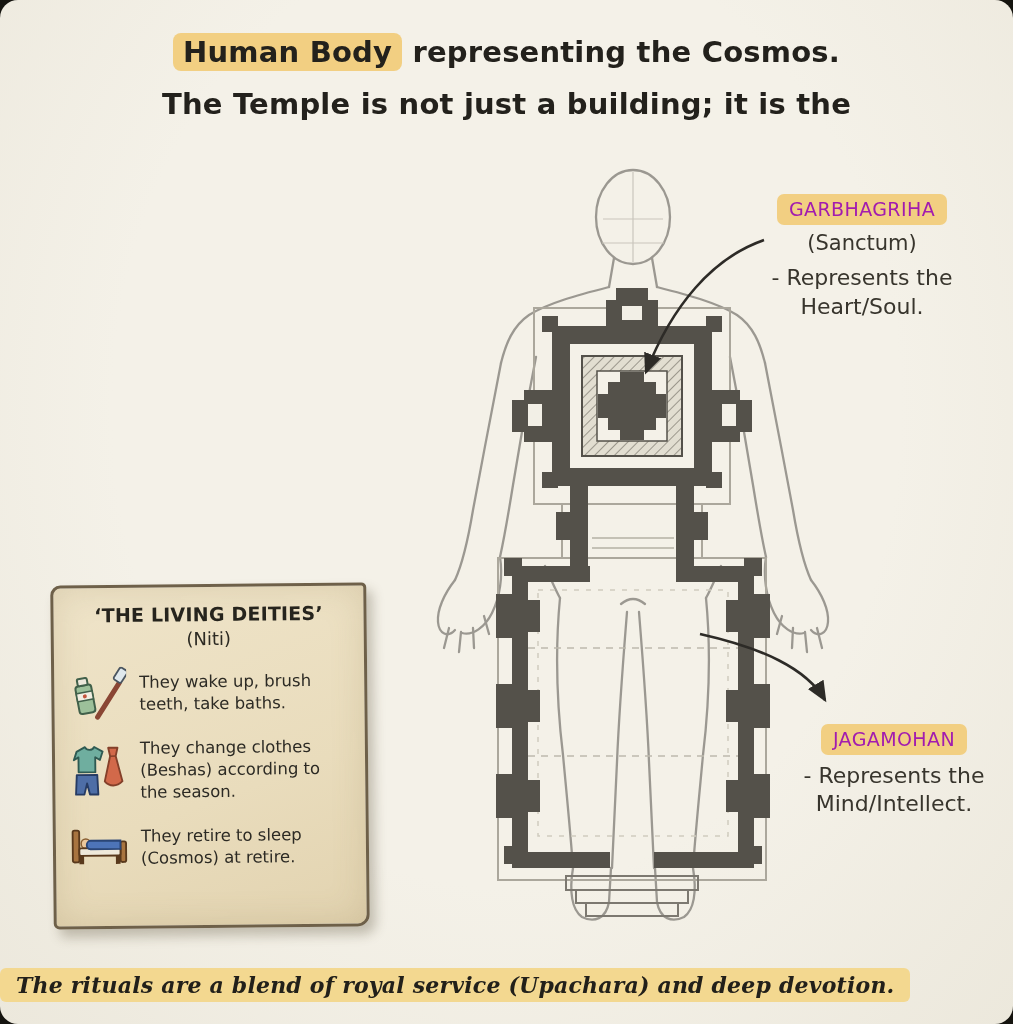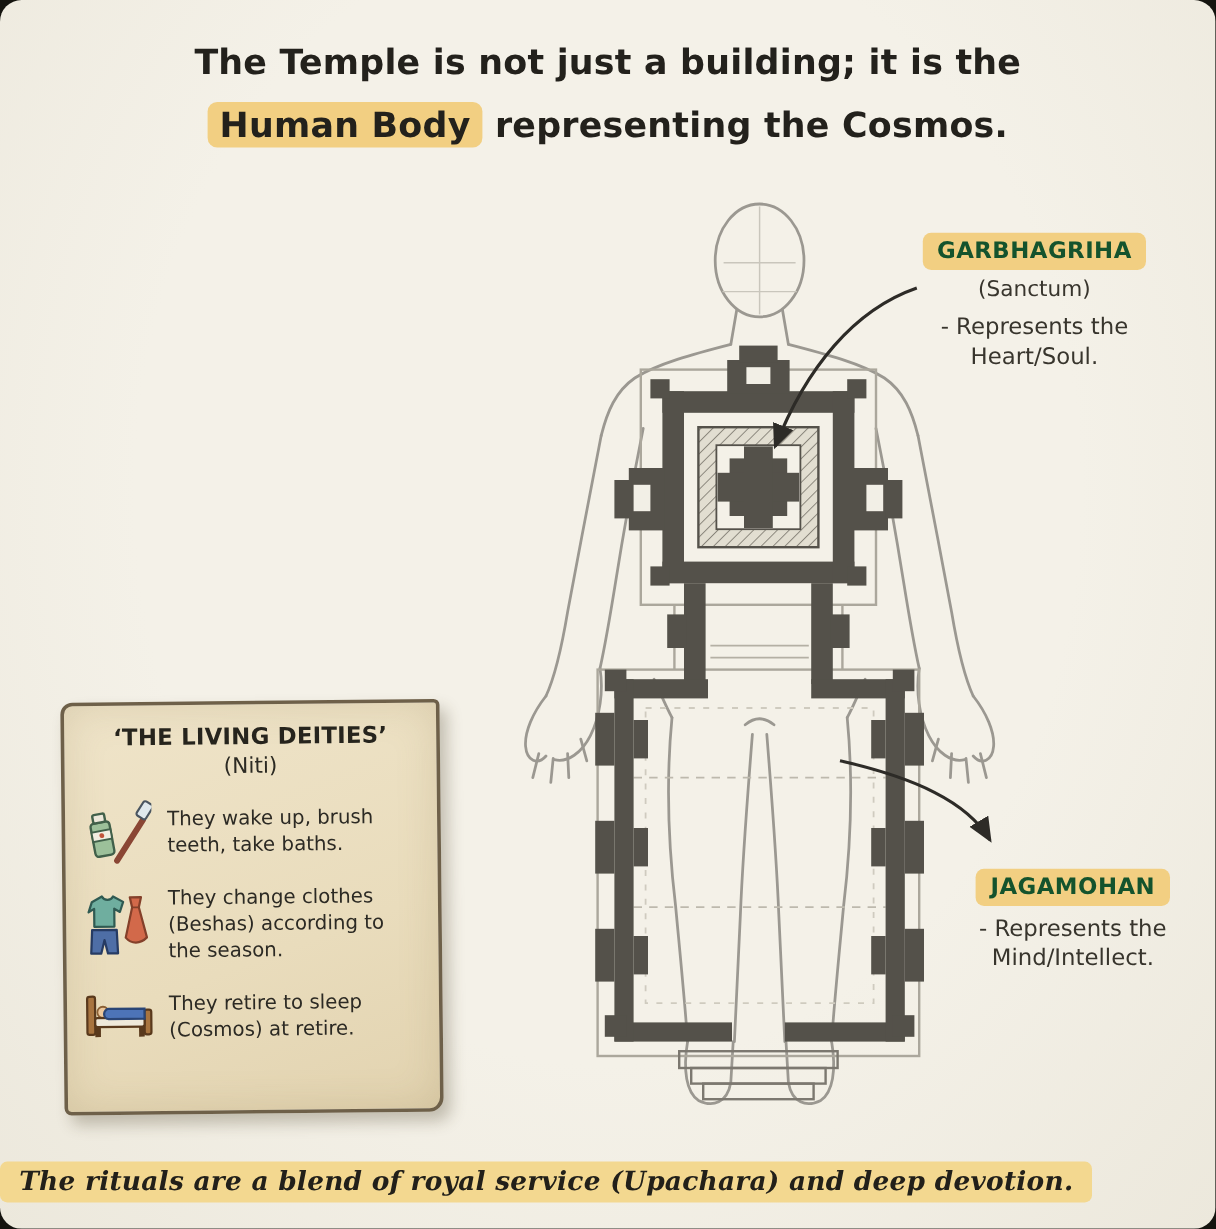--- a/index.html
+++ b/index.html
@@ -16,23 +16,23 @@
            font-size:29px; font-weight:bold; letter-spacing:.2px; color:#23211c; }
   .title .t-line { margin-bottom:16px; line-height:1.25; }
   .hl { background:#f2cf82; padding:2px 10px; border-radius:8px; box-decoration-break:clone; }
 
   
   .diagram { position:absolute; left:0; top:0; }
 
   
   .ann { position:absolute; text-align:center; font-size:19px; color:#38352d; line-height:1.3; }
   .ann .name { display:inline-block; background:#f2cf82; padding:3px 12px; border-radius:7px;
-               font-weight:bold; letter-spacing:.4px; color:#14532d; }
-  .ann .sub { margin-top:5px; font-size:18px; }
-  .ann .desc { margin-top:7px; white-space:pre-line; font-size:19px; }
+               font-weight:normal; letter-spacing:.4px; color:#a21caf; }
+  .ann .sub { margin-top:5px; font-size:21px; }
+  .ann .desc { margin-top:7px; white-space:pre-line; font-size:22px; }
   .ann-garbhagriha { left:760px; top:194px; width:204px; }
   .ann-jagamohan  { left:788px; top:724px; width:212px; }
 
   
   .deities {
     position:absolute; left:52px; top:584px; width:316px; min-height:344px;
     background:linear-gradient(160deg, #efe4c9 0%, #e9dcbc 60%, #e2d3b0 100%);
     border:3px solid #6e6049; border-radius:10px 5px 12px 6px;
     padding:16px 14px 20px 14px;
     box-shadow:6px 8px 12px rgba(70,58,34,.28), inset 0 0 34px rgba(140,118,76,.20);
@@ -53,24 +53,24 @@
     font-family:"DejaVu Serif", serif; font-style:italic; font-weight:bold;
     font-size:22px; color:#22201a; letter-spacing:.2px;
   }
 </style>
 </head>
 <body>
 
 <div class="page">
 
   <div class="title">
-    <div class="t-line"><span>The Temple is not just a building; it is the</span></div>
     <div class="t-line">
       <span class="hl">Human Body</span><span> representing the Cosmos.</span>
     </div>
+    <div class="t-line"><span>The Temple is not just a building; it is the</span></div>
   </div>
 
   <svg class="diagram" width="1013" height="1024" viewBox="0 0 1013 1024" aria-hidden="true">
     <defs>
       <pattern id="hatch" width="7" height="7" patternUnits="userSpaceOnUse" patternTransform="rotate(45)">
         <rect width="7" height="7" fill="#e2ded1"></rect>
         <line x1="0" y1="0" x2="0" y2="7" stroke="#89857b" stroke-width="1.6"></line>
       </pattern>
       <marker id="arrowhead" markerWidth="9" markerHeight="8" refX="7" refY="3.5" orient="auto">
         <path d="M0,0 L8,3.5 L0,7 Z" fill="#2d2b27"></path>

